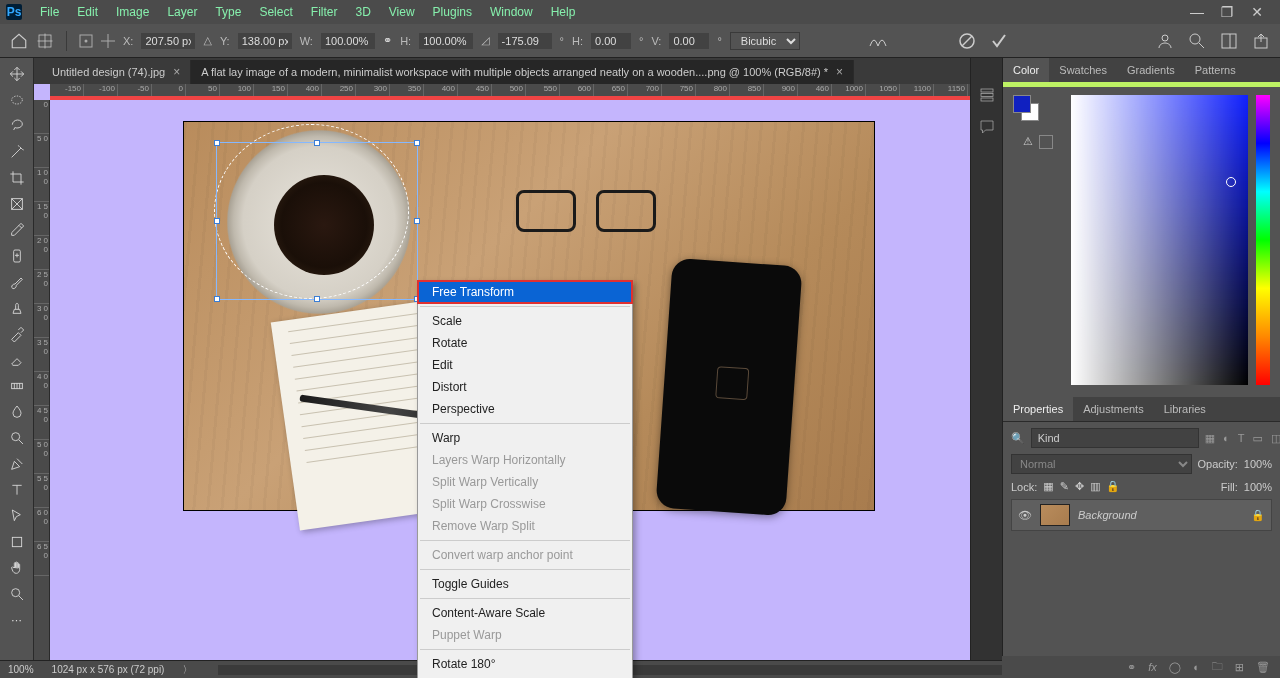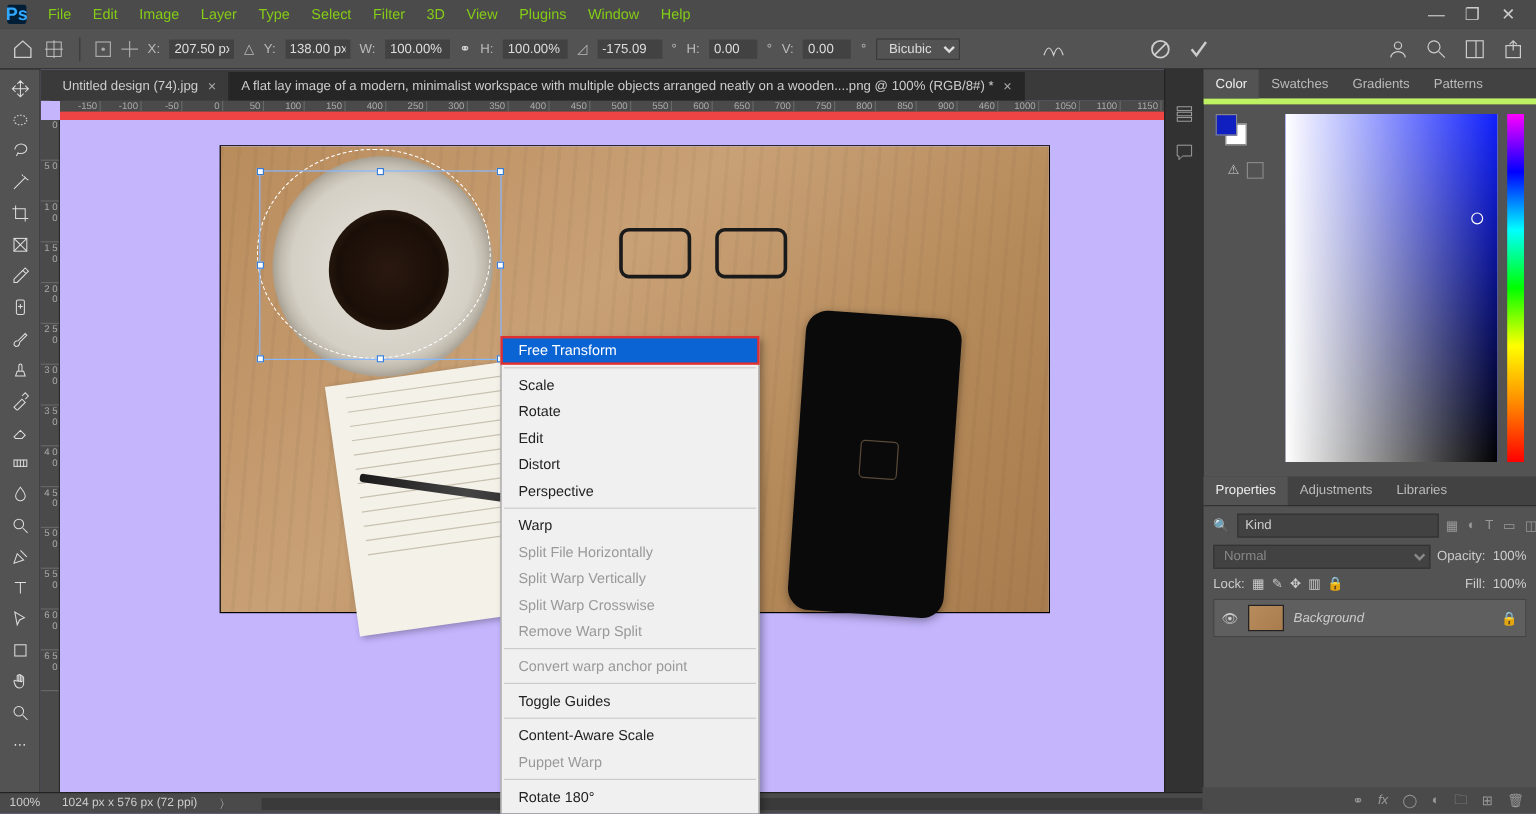--- a/index.html
+++ b/index.html
@@ -1,20 +1,20 @@
 <!DOCTYPE html>
 <html><head>
 <meta charset="utf-8">
 <style>
 * { margin: 0; padding: 0; box-sizing: border-box; font-family: -apple-system, "Segoe UI", Arial, sans-serif; }
 body { background: #323232; color: #ccc; width: 1280px; height: 678px; overflow: hidden; font-size: 11px; position: relative; }
 
 .menubar { height: 24px; background: #4b4b4b; display: flex; align-items: center; padding: 0 6px; gap: 2px; }
-.menubar .ps-logo { width: 16px; height: 16px; background: #001e36; color: #31a8ff; font-weight: bold; font-size: 15px; display:flex;align-items:center;justify-content:center;border-radius:2px; margin-right:8px; }
-.menubar .menu-item { padding: 3px 8px; font-size: 12px; color: #84cc16; }
+.menubar .ps-logo { width: 16px; height: 16px; background: #001e36; color: #31a8ff; font-weight: bold; font-size: 12px; display:flex;align-items:center;justify-content:center;border-radius:2px; margin-right:8px; }
+.menubar .menu-item { padding: 3px 8px; font-size: 12px; color: #86efac; }
 .window-controls { margin-left: auto; display:flex; gap:12px; padding-right:8px; color:#ccc; font-size:14px;}
 .window-controls span { width:18px; text-align:center; }
 
 .optionsbar { height: 34px; background: #535353; display: flex; align-items: center; padding: 0 10px; gap: 8px; border-bottom:1px solid #222; font-size:11px; color:#ddd;}
 .optionsbar .sep { width:1px; height:20px; background:#3a3a3a; margin:0 4px;}
 .optionsbar input.ob-val { background:#424242; border:none; color:#ddd; width:54px; padding:2px 4px; font-size:11px;}
 .optionsbar .label { color:#bbb; }
 .optionsbar select { background:#535353; border:1px solid #3a3a3a; color:#ddd; padding:1px 6px; font-size:11px;}
 .optionsbar .right-icons { margin-left:auto; display:flex; gap:14px; align-items:center;}
 .icon { display:inline-flex; align-items:center; justify-content:center; }
@@ -24,21 +24,21 @@
 .toolbar { width: 34px; background:#535353; display:flex; flex-direction:column; align-items:center; padding-top:4px; gap:2px; border-right:1px solid #2a2a2a;}
 .toolbar .tool { width:26px; height:24px; display:flex; align-items:center; justify-content:center; color:#ddd; border-radius:2px;}
 .toolbar .tool svg { width:16px; height:16px; stroke:#ddd; fill:none; stroke-width:1.3; }
 
 .doc-area { flex:1; display:flex; flex-direction:column; background:#c4b5fd; position:relative;}
 .doc-tabs { height:26px; background:#3a3a3a; display:flex; align-items:flex-end; padding-left:8px; gap:0;}
 .doc-tab { padding:5px 10px; font-size:11px; color:#ccc; background:#3a3a3a; display:flex; align-items:center; gap:8px; border-right:1px solid #2a2a2a;}
 .doc-tab.active { background:#262626; }
 .doc-tab .close { font-size:12px; color:#aaa; }
 
-.ruler-h { height:16px; background:#4a4a4a; margin-left:16px; display:flex; font-size:8px; color:#aaa; overflow:hidden; border-bottom:7px solid #ef4444;}
+.ruler-h { height:16px; background:#4a4a4a; margin-left:16px; display:flex; font-size:8px; color:#aaa; overflow:hidden; border-bottom:4px solid #ef4444;}
 .ruler-h span { width:34px; text-align:right; padding-right:2px; border-right:1px solid #666;}
 .ruler-v { width:16px; background:#4a4a4a; display:flex; flex-direction:column; font-size:8px; color:#aaa; position:absolute; left:0; top:42px; bottom:0; border-right:1px solid #2a2a2a;}
 .ruler-v span { height:34px; text-align:right; padding-right:1px; border-bottom:1px solid #666;}
 
 .canvas-wrap { flex:1; position:relative; overflow:hidden; }
 .canvas { position:absolute; left:150px; top:22px; width:690px; height:388px; background:linear-gradient(135deg,#b98c5c 0%,#c9a176 40%,#b58a5a 70%,#a87c4e 100%); background-size:cover; box-shadow:0 0 0 1px #000;}
 
 .canvas::before { content:""; position:absolute; inset:0; background:repeating-linear-gradient(95deg, rgba(0,0,0,0.03) 0 3px, transparent 3px 14px);}
 .cup { position:absolute; left:35px; top:5px; width:200px; height:190px; border-radius:50%; background:radial-gradient(circle at 50% 50%, #e8e4dc 0%, #d5d0c6 55%, #bfb9ad 62%, #aaa396 66%, transparent 67%);}
 .cup::after { content:""; position:absolute; left:55px; top:48px; width:100px; height:100px; border-radius:50%; background:radial-gradient(circle, #2a1810 0%, #1a0f08 60%, #3a2818 100%);}
@@ -520,21 +520,21 @@
 <div class="context-menu" id="ctxMenu">
     <div class="item highlighted">Free Transform</div>
     <div class="sep"></div>
     <div class="item">Scale</div>
     <div class="item">Rotate</div>
     <div class="item">Edit</div>
     <div class="item">Distort</div>
     <div class="item">Perspective</div>
     <div class="sep"></div>
     <div class="item">Warp</div>
-    <div class="item disabled">Split File Horizontally</div>
+    <div class="item disabled">Layers Warp Horizontally</div>
     <div class="item disabled">Split Warp Vertically</div>
     <div class="item disabled">Split Warp Crosswise</div>
     <div class="item disabled">Remove Warp Split</div>
     <div class="sep"></div>
     <div class="item disabled">Convert warp anchor point</div>
     <div class="sep"></div>
     <div class="item">Toggle Guides</div>
     <div class="sep"></div>
     <div class="item">Content-Aware Scale</div>
     <div class="item disabled">Puppet Warp</div>

